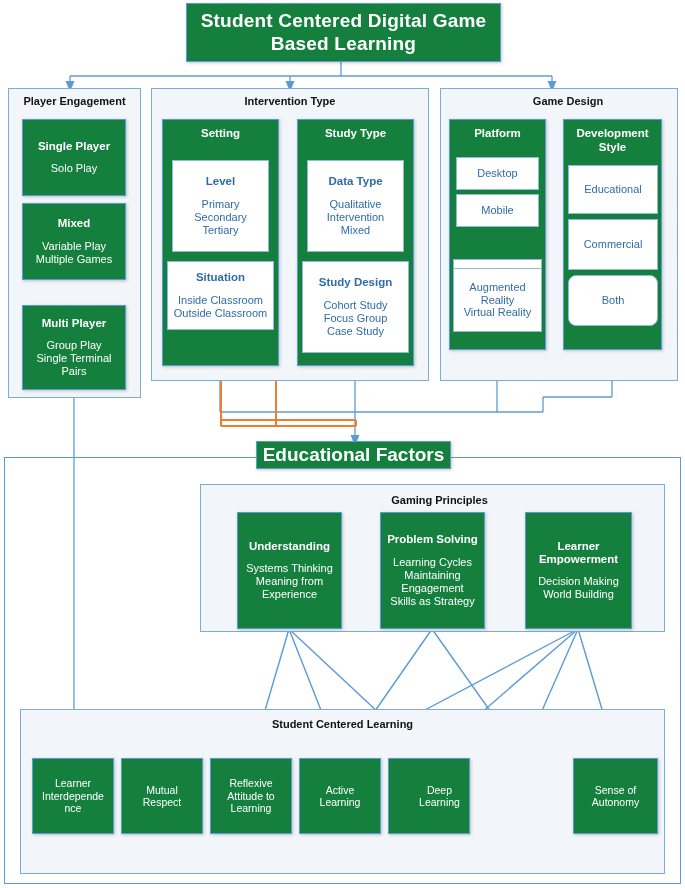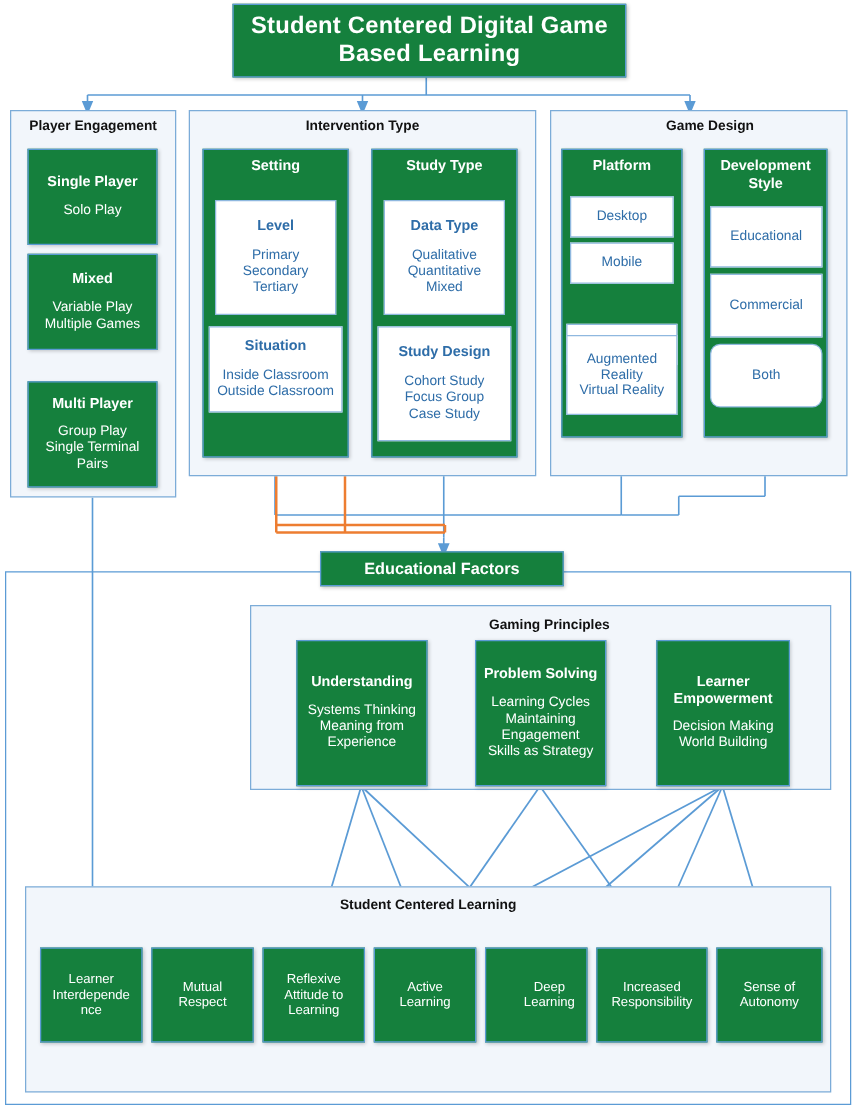--- a/index.html
+++ b/index.html
@@ -21,21 +21,21 @@
   
   .panel{background:#F2F6FB;border:1px solid #7CACD8;}
   .panel-white{background:#FFFFFF;border:1px solid #5B9BD5;}
   .gap{height:.55em;}
 
   .t-title{font-size:19px;font-weight:bold;letter-spacing:.2px;}
   .t-panelhdr{font-size:11px;font-weight:bold;color:#111111;}
   .t-groupHdr{font-size:11.5px;font-weight:bold;}
   .t-boxHdr{font-size:11.5px;font-weight:bold;}
   .t-body{font-size:11px;}
-  .t-ef{font-size:13px;font-weight:bold;}
+  .t-ef{font-size:19px;font-weight:bold;}
   .t-leaf{font-size:10.5px;}
 </style>
 </head>
 <body>
 
 <div id="canvas">
 
   <svg class="wires" viewBox="0 0 685 888">
     <defs>
       <marker id="ah" markerWidth="9" markerHeight="9" refX="4.2" refY="4" orient="auto">
@@ -148,21 +148,21 @@
     <span class="t-body">Outside Classroom</span>
   </div>
 
   <div class="node bluebox" style="left:297px;top:119px;width:117px;height:247px;justify-content:flex-start;padding-top:7px;">
     <span class="t-groupHdr">Study Type</span>
   </div>
   <div class="node whitebox" style="left:307px;top:160px;width:97px;height:92px;">
     <span class="t-boxHdr">Data Type</span>
     <span class="gap"></span>
     <span class="t-body">Qualitative</span>
-    <span class="t-body">Quantitative</span>
+    <span class="t-body">Intervention</span>
     <span class="t-body">Mixed</span>
   </div>
   <div class="node whitebox" style="left:302px;top:261px;width:107px;height:92px;">
     <span class="t-boxHdr">Study Design</span>
     <span class="gap"></span>
     <span class="t-body">Cohort Study</span>
     <span class="t-body">Focus Group</span>
     <span class="t-body">Case Study</span>
   </div>
 
@@ -253,22 +253,18 @@
     <span>Learning</span>
   </div>
   <div class="node bluebox t-leaf" style="left:299px;top:758px;width:82px;height:76px;">
     <span>Active</span>
     <span>Learning</span>
   </div>
   <div class="node bluebox t-leaf" style="left:388px;top:758px;width:82px;height:76px;padding-left:21px;">
     <span>Deep</span>
     <span>Learning</span>
   </div>
-  <div class="node bluebox t-leaf" style="left:477px;top:758px;width:89px;height:76px;">
-    <span>Increased</span>
-    <span>Responsibility</span>
-  </div>
   <div class="node bluebox t-leaf" style="left:573px;top:758px;width:85px;height:76px;">
     <span>Sense of</span>
     <span>Autonomy</span>
   </div>
 
 </div>
 
 </body></html>

